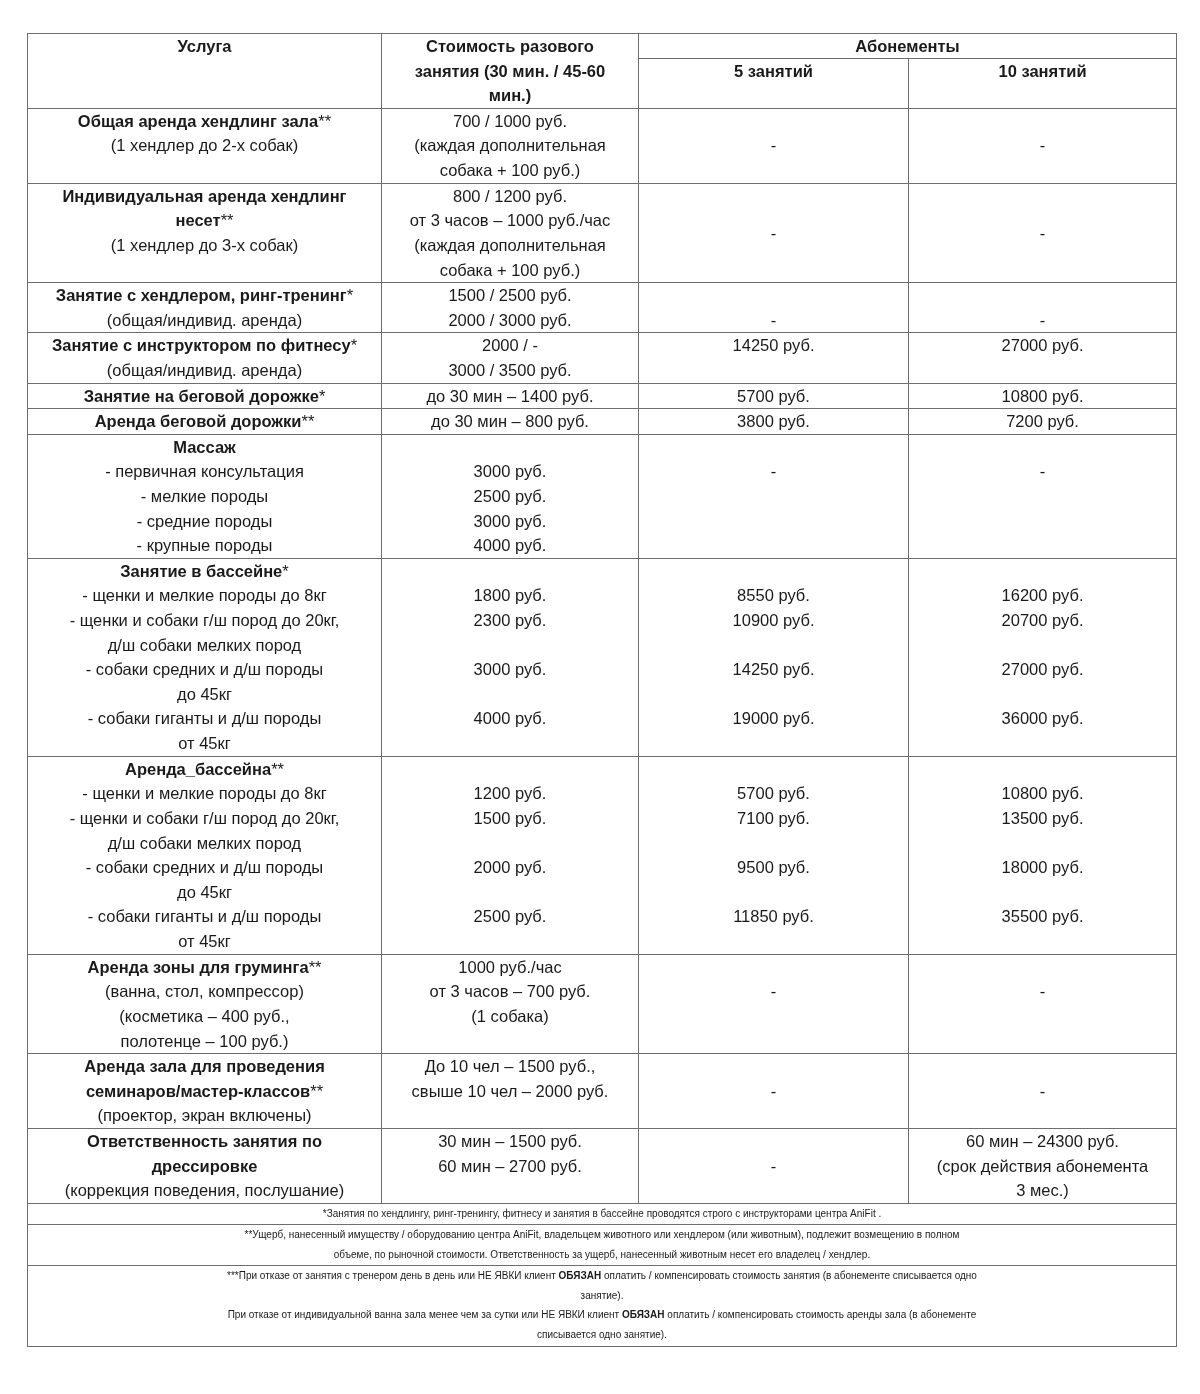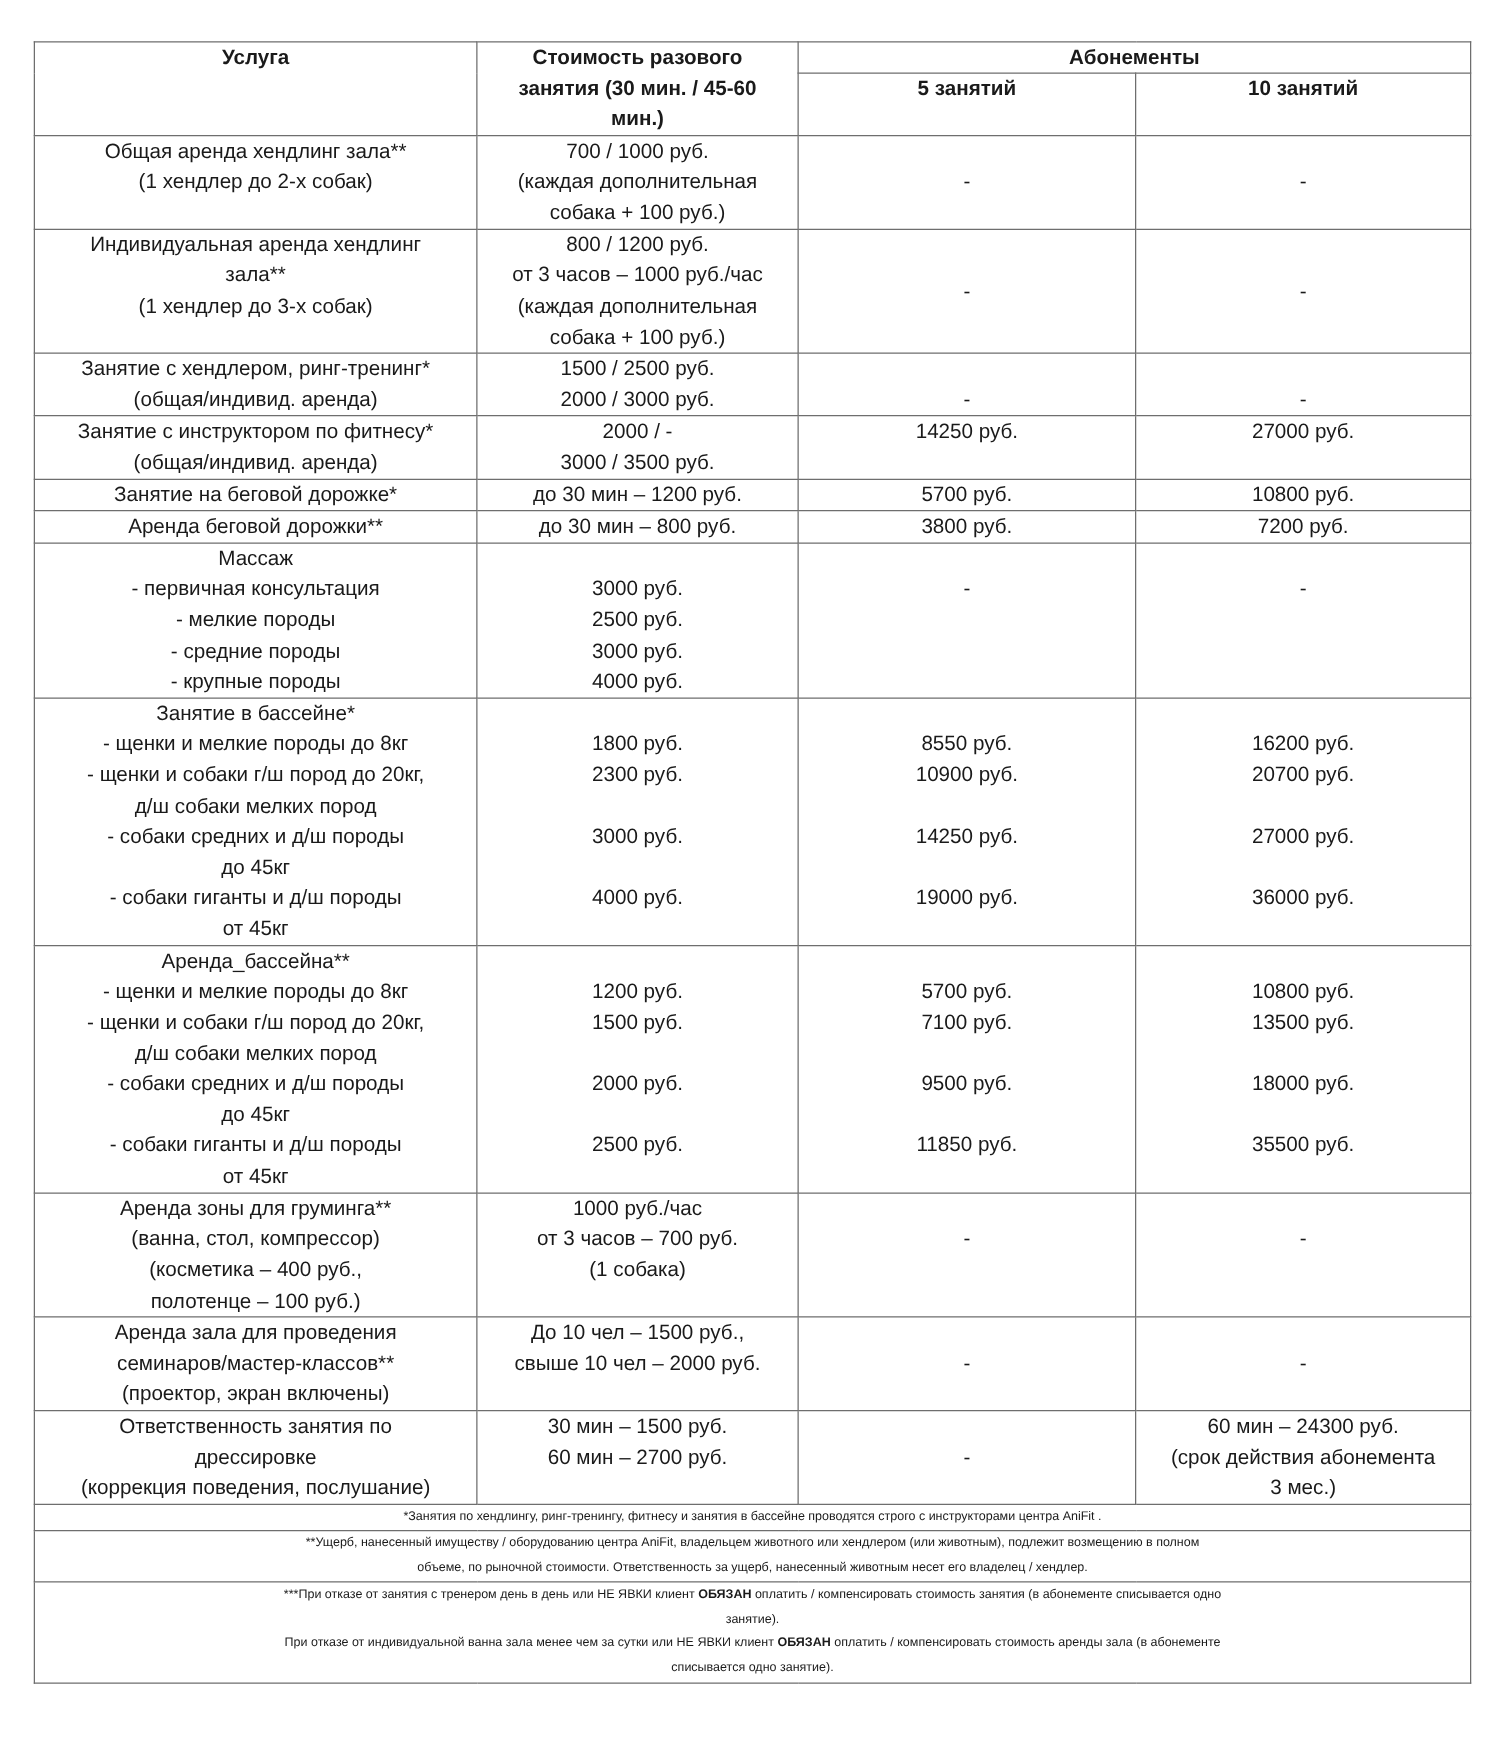--- a/index.html
+++ b/index.html
@@ -3,21 +3,21 @@
   <meta charset="utf-8">
   <style>
     html, body { margin: 0; padding: 0; background: #ffffff; }
     body { width: 1200px; height: 1394px; position: relative; overflow: hidden;
            font-family: "Liberation Sans", sans-serif; color: #1a1a1a; }
     .tbl { position: absolute; left: 27px; top: 33px; width: 1149px; }
     table { border-collapse: collapse; width: 1149px; table-layout: fixed; }
     td, th { border: 1.5px solid #6e6e6e; padding: 0 4px; text-align: center;
              vertical-align: top; font-size: 16.5px; line-height: 24.6px; font-weight: normal; }
     th { font-weight: bold; }
-    .b { font-weight: normal; }
+    .b { font-weight: bold; }
     .line { display: block; white-space: nowrap; }
     .blank { display: block; height: 24.6px; }
     .foot td { font-size: 10px; line-height: 19.5px; padding: 0 6px; }
     .vmid { vertical-align: middle; }
     .vbot { vertical-align: bottom; }
   </style>
 </head>
 <body>
 
 <div class="tbl">
@@ -52,21 +52,21 @@
       <span class="line">(каждая дополнительная</span>
       <span class="line">собака + 100 руб.)</span>
     </td>
     <td class="vmid">-</td>
     <td class="vmid">-</td>
   </tr>
 
   <tr style="height:99px">
     <td>
       <span class="line b">Индивидуальная аренда хендлинг</span>
-      <span class="line"><span class="b">зала</span><span>**</span></span>
+      <span class="line"><span class="b">несет</span><span>**</span></span>
       <span class="line">(1 хендлер до 3-х собак)</span>
     </td>
     <td>
       <span class="line">800 / 1200 руб.</span>
       <span class="line">от 3 часов – 1000 руб./час</span>
       <span class="line">(каждая дополнительная</span>
       <span class="line">собака + 100 руб.)</span>
     </td>
     <td class="vmid">-</td>
     <td class="vmid">-</td>
@@ -95,21 +95,21 @@
       <span class="line">3000 / 3500 руб.</span>
     </td>
     <td>14250 руб.</td>
     <td>27000 руб.</td>
   </tr>
 
   <tr style="height:25px">
     <td>
       <span class="line"><span class="b">Занятие на беговой дорожке</span><span>*</span></span>
     </td>
-    <td>до 30 мин – 1200 руб.</td>
+    <td>до 30 мин – 1400 руб.</td>
     <td>5700 руб.</td>
     <td>10800 руб.</td>
   </tr>
 
   <tr style="height:25px">
     <td>
       <span class="line"><span class="b">Аренда беговой дорожки</span><span>**</span></span>
     </td>
     <td>до 30 мин – 800 руб.</td>
     <td>3800 руб.</td>

